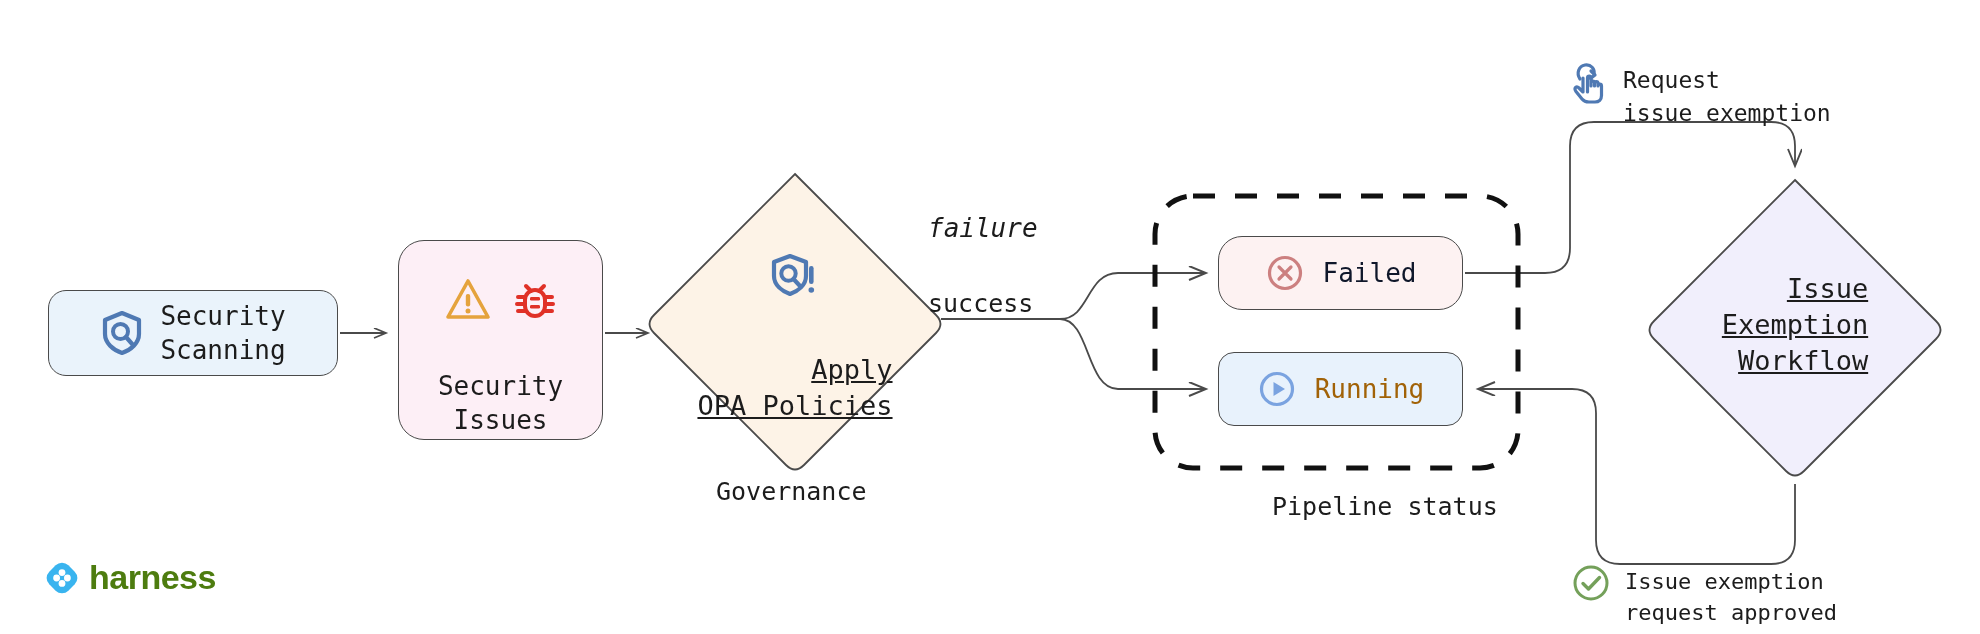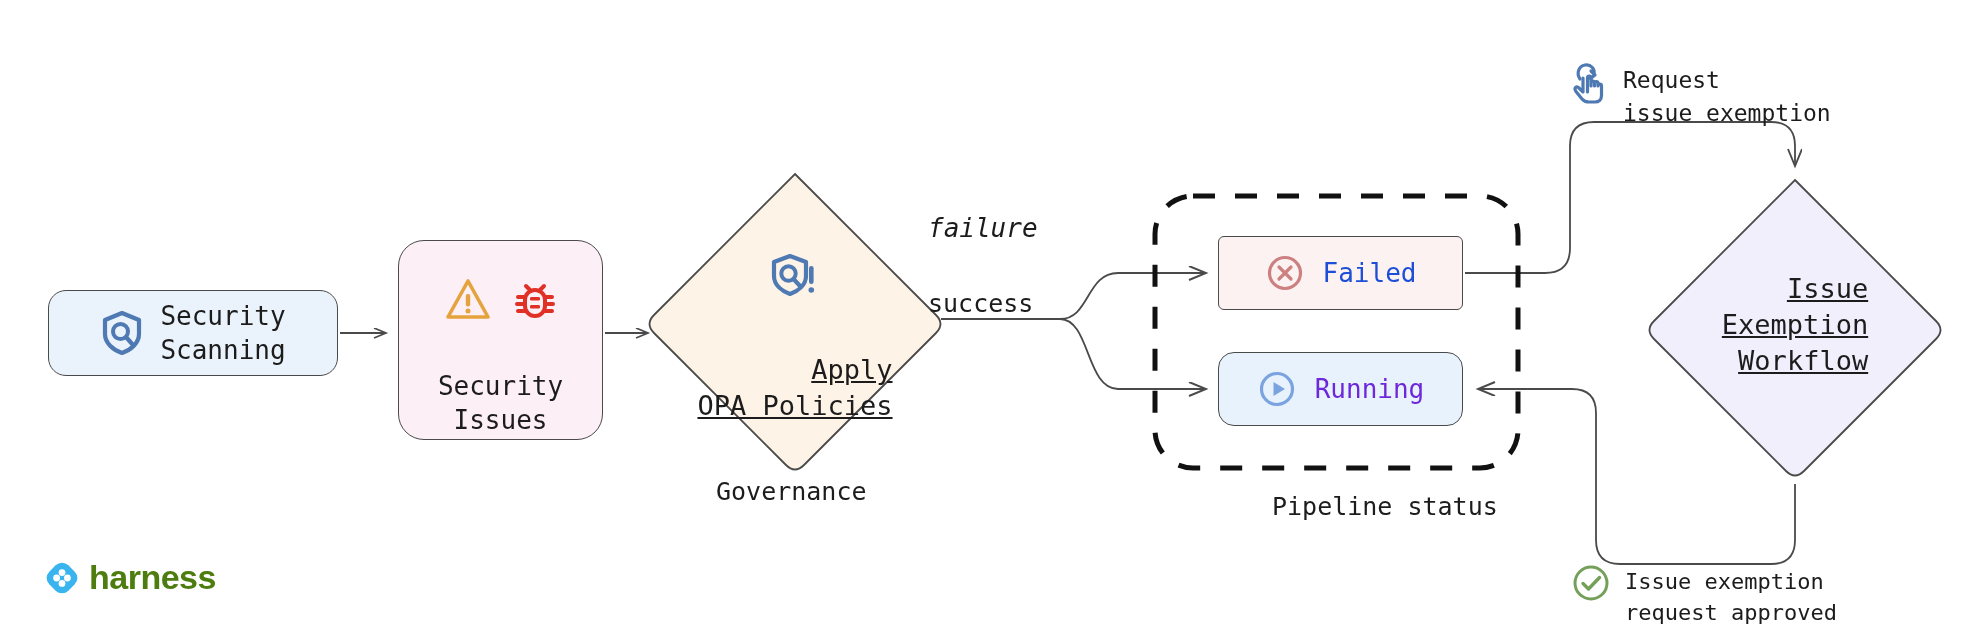--- a/index.html
+++ b/index.html
@@ -46,35 +46,35 @@
   }
   #node-security-issues {
     left: 398px; top: 240px; width: 205px; height: 200px;
     border-radius: 26px;
     background: #fdeff6;
     font-size: 26px;
     gap: 14px;
   }
   #node-failed {
     left: 1218px; top: 236px; width: 245px; height: 74px;
-    border-radius: 6px;
+    border-radius: 24px;
     background: #fdf2f2;
     flex-direction: row;
     gap: 18px;
     font-size: 26px;
-    color: #1d4ed8;
+    color: #0f172a;
   }
   #node-running {
     left: 1218px; top: 352px; width: 245px; height: 74px;
     border-radius: 16px;
     background: #e8f2fc;
     flex-direction: row;
     gap: 18px;
     font-size: 26px;
-    color: #6d28d9;
+    color: #a16207;
   }
   
   .diamond-wrap { position: absolute; }
   .diamond-label {
     position: absolute;
     inset: 0;
     display: flex;
     flex-direction: column;
     align-items: center;
     justify-content: center;

